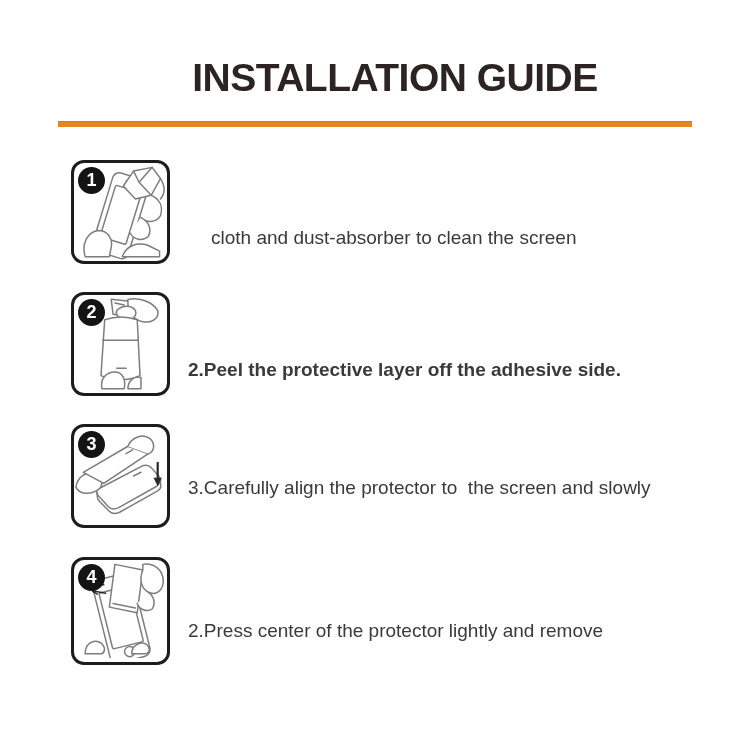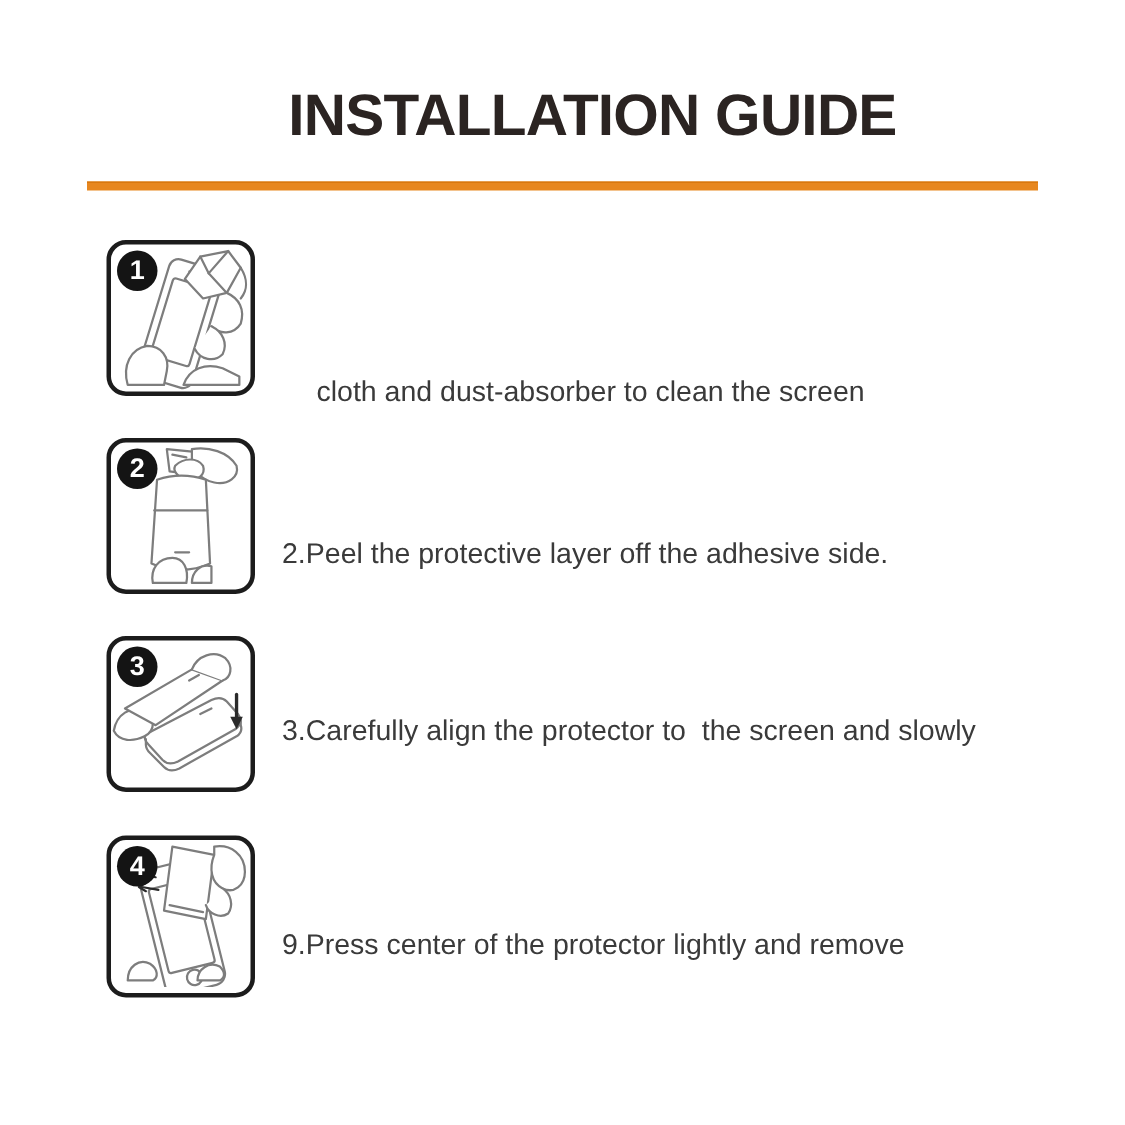--- a/index.html
+++ b/index.html
@@ -51,27 +51,27 @@
     z-index: 2;
   }
   .step-text {
     position: absolute;
     left: 188px;
     font-size: 19px;
     line-height: 27px;
     color: #3a3a3a;
     white-space: pre;
   }
-  .step-text .cont { padding-left: 23px; margin-top: 24px; }
+  .step-text .cont { padding-left: 23px; }
   .box-1 { top: 160px; }
   .box-2 { top: 292px; }
   .box-3 { top: 424px; }
   .box-4 { top: 557px; height: 108px; }
   .text-1 { top: 170px; }
-  .text-2 { top: 302px; }
+  .text-2 { top: 302px; font-weight: bold; }
   .text-3 { top: 420px; }
   .text-4 { top: 563px; }
 </style>
 </head>
 <body>
 
 <div class="page-title">INSTALLATION GUIDE</div>
 <div class="divider"></div>
 
 <div class="icon-box box-1">
@@ -160,14 +160,14 @@
           <path d="M23,19 L18,22 L23,25"></path>
         <line x1="34" y1="33" x2="22" y2="31"></line>
           <path d="M25,28 L20,31 L25,34"></path>
       </g>
       <path d="M12,98 C12,88 20,82 28,86 C34,90 34,96 30,98 Z" fill="#fff"></path>
       <path d="M62,98 C62,90 70,84 78,88 C82,92 82,96 78,98 Z" fill="#fff"></path>
     </g>
   </svg>
 </div>
 <div class="step-text text-4">
-  <div>9.Press center of the protector lightly and remove</div>
+  <div>2.Press center of the protector lightly and remove</div>
 </div>
 
 </body></html>

